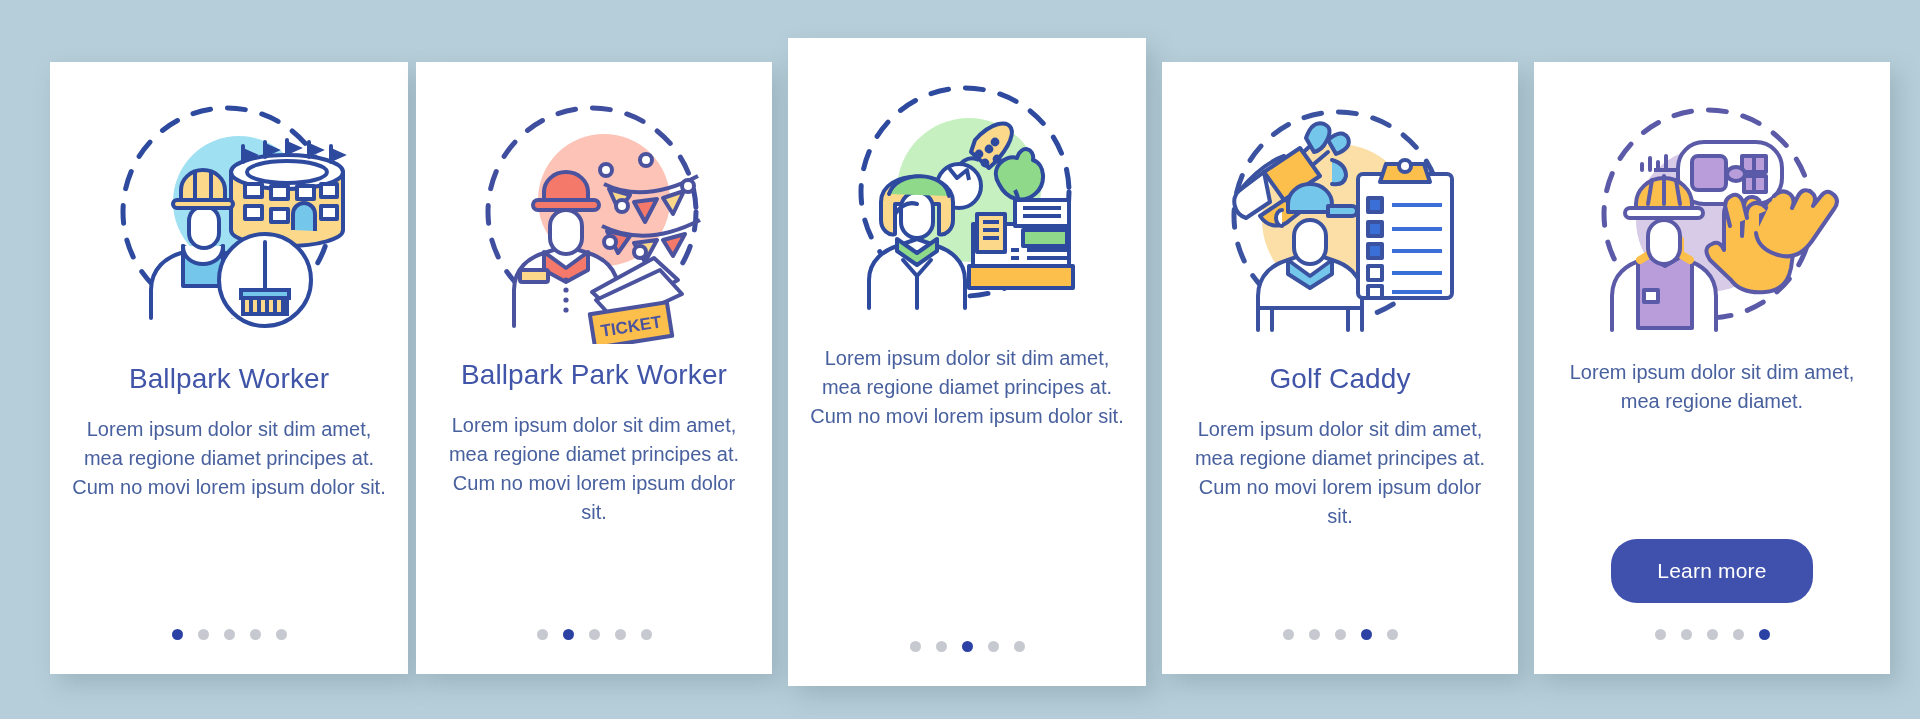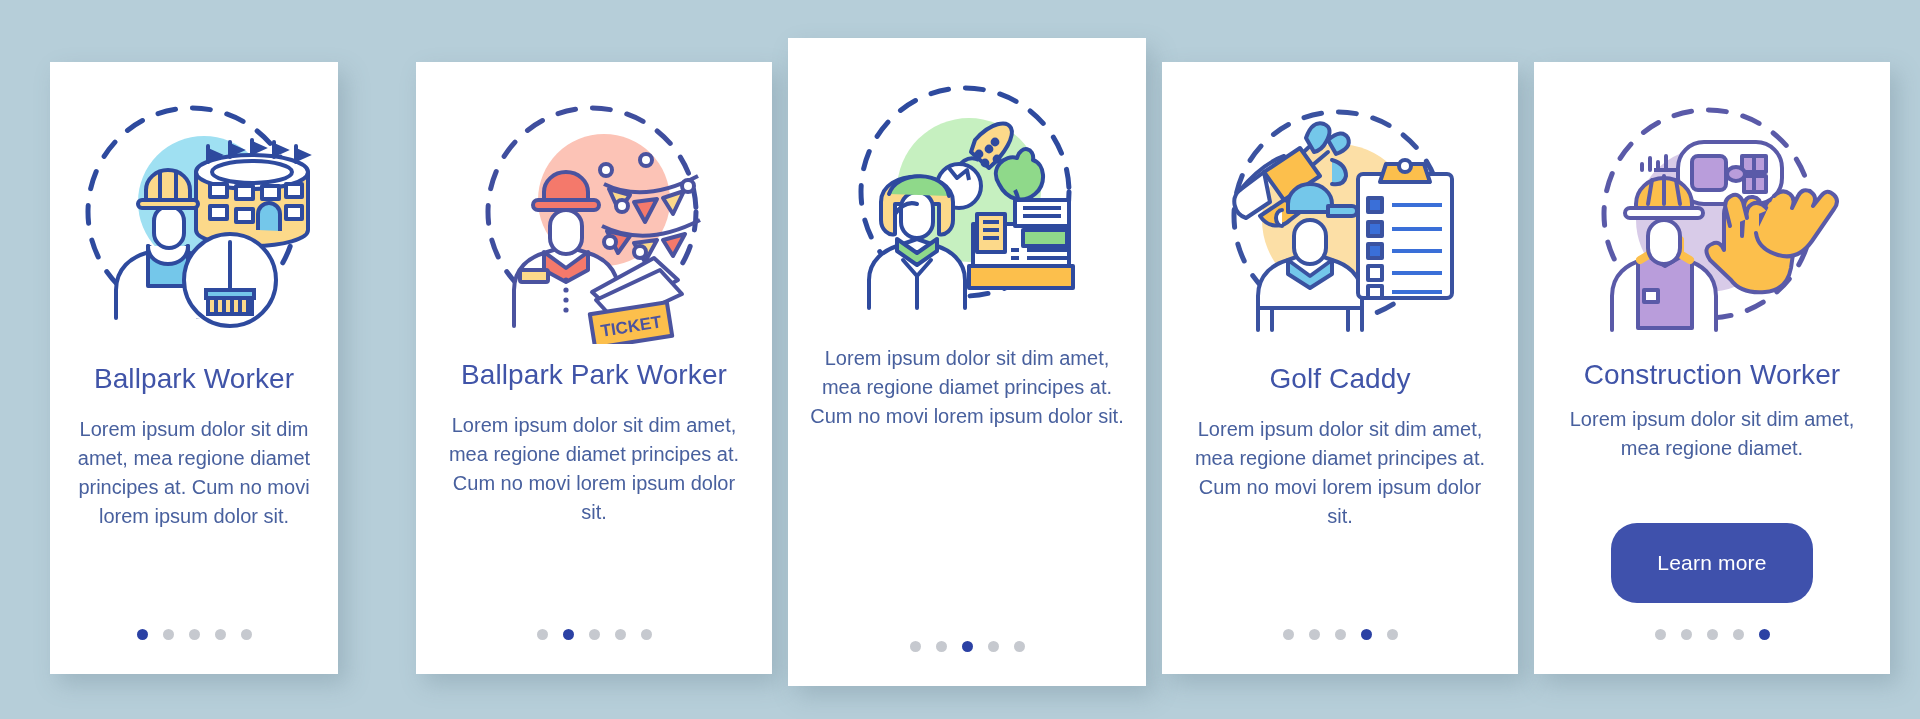--- a/index.html
+++ b/index.html
@@ -21,21 +21,21 @@
   .card {
     position: absolute;
     background: #ffffff;
     box-shadow: 8px 10px 22px rgba(90,115,130,0.28);
     display: flex;
     flex-direction: column;
     align-items: center;
     box-sizing: border-box;
   }
   
-  .card-1 { left: 50px;   top: 62px;  width: 288px; height: 612px; }
+  .card-1 { left: 50px;   top: 62px;  width: 358px; height: 612px; }
   .card-2 { left: 416px;  top: 62px;  width: 356px; height: 612px; }
   .card-3 { left: 788px;  top: 38px;  width: 358px; height: 648px; }
   .card-4 { left: 1162px; top: 62px;  width: 356px; height: 612px; justify-content: space-between; }
   .card-5 { left: 1534px; top: 62px;  width: 356px; height: 612px; }
 
   .illus {
     width: 260px;
     height: 250px;
     margin-top: 32px;
     position: relative;
@@ -70,21 +70,21 @@
   .spacer { flex: 1 1 auto; }
 
   .learn-btn {
     display: block;
     background: #3f51ac;
     color: #ffffff;
     border: none;
     border-radius: 26px;
     font-family: "Liberation Sans", sans-serif;
     font-size: 21px;
-    padding: 28px 46px;
+    padding: 20px 46px;
     margin-bottom: 26px;
     cursor: pointer;
     letter-spacing: 0.2px;
   }
 
   .dots {
     display: flex;
     gap: 15px;
     align-items: center;
     justify-content: center;
@@ -387,21 +387,20 @@
           <rect x="62" y="196" width="14" height="12" fill="#ffffff"></rect>
         </g>
 
         <g fill="none" stroke="#5a5aa8" stroke-width="4" stroke-linejoin="round" stroke-linecap="round">
           <path d="M128 166 q-8 -12 2 -16 8 -4 12 6 v-36 q0 -10 9 -10 9 0 9 10 v22 l2 -30 q1 -10 9 -9 8 1 8 11 v26 l4 -26 q2 -10 10 -8 8 2 7 12 l-4 28 4 -18 q2 -9 9 -7 7 2 6 11 l-6 42 q-4 22 -26 24 -24 2 -34 -12z" fill="#fcbf4c"></path>
           <path d="M186 116 q-8 -10 -16 -6 -7 4 -5 14 l-4 -16 q-4 -10 -12 -6 -8 4 -5 14 l4 16" fill="#fcbf4c"></path>
           <path d="M192 102 q8 -8 16 -2 6 5 2 14 l6 -12 q5 -9 13 -4 7 5 2 14 l8 -10 q6 -8 13 -1 6 6 0 14 l-22 32 q-14 20 -34 14 -20 -6 -22 -22" fill="#fcbf4c"></path>
         </g>
       </svg>
     </div>
-    <div class="card-title">Construction Worker</div>
     <div class="card-body">Lorem ipsum dolor sit dim amet, mea regione diamet.</div>
     <div class="spacer"></div>
     <button class="learn-btn">Learn more</button>
     <div class="dots">
       <span class="dot"></span>
       <span class="dot"></span>
       <span class="dot"></span>
       <span class="dot"></span>
       <span class="dot active"></span>
     </div>

